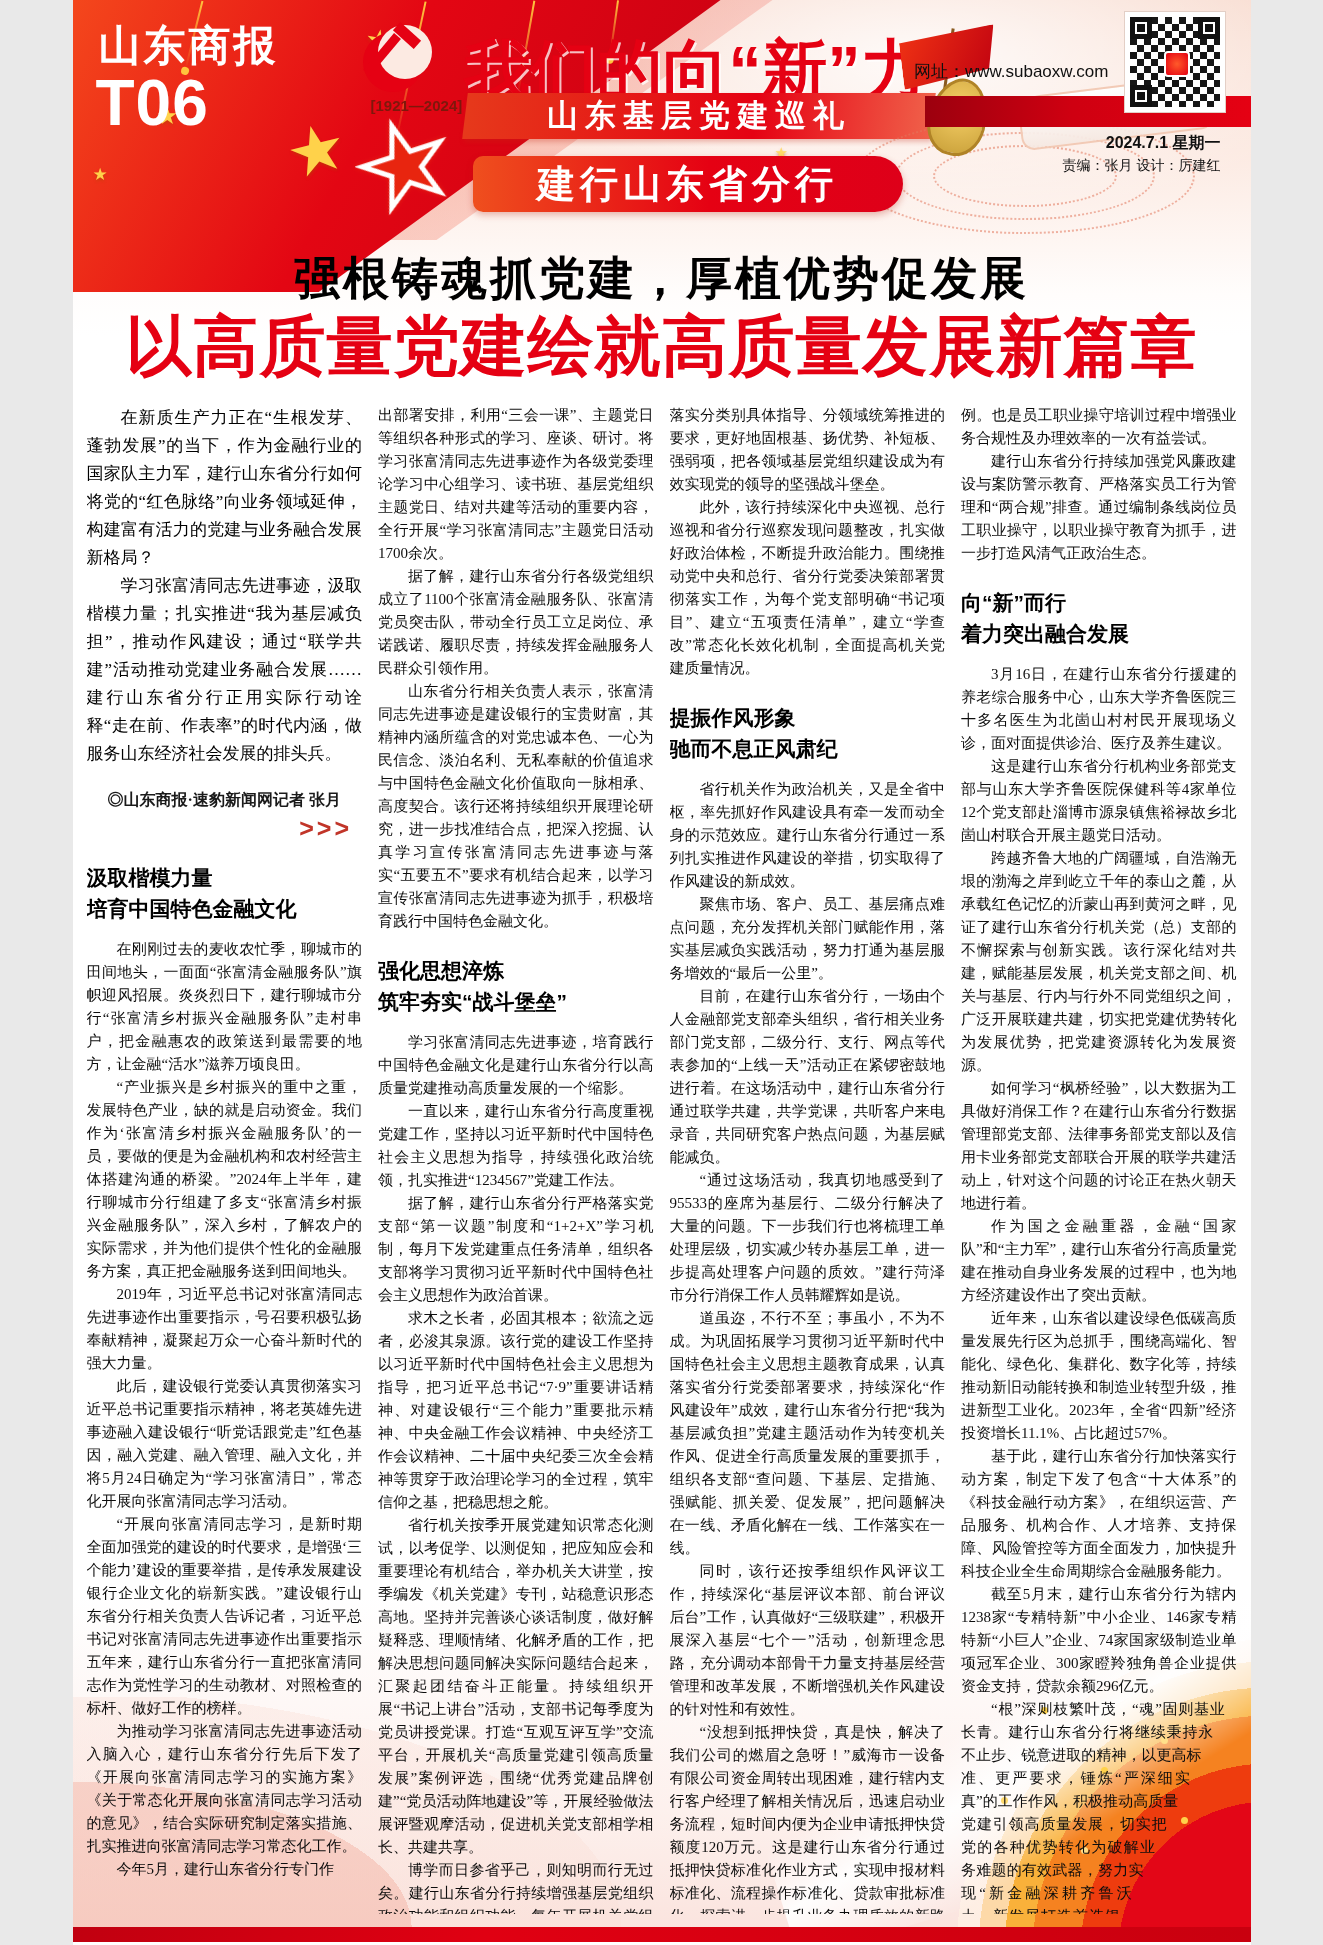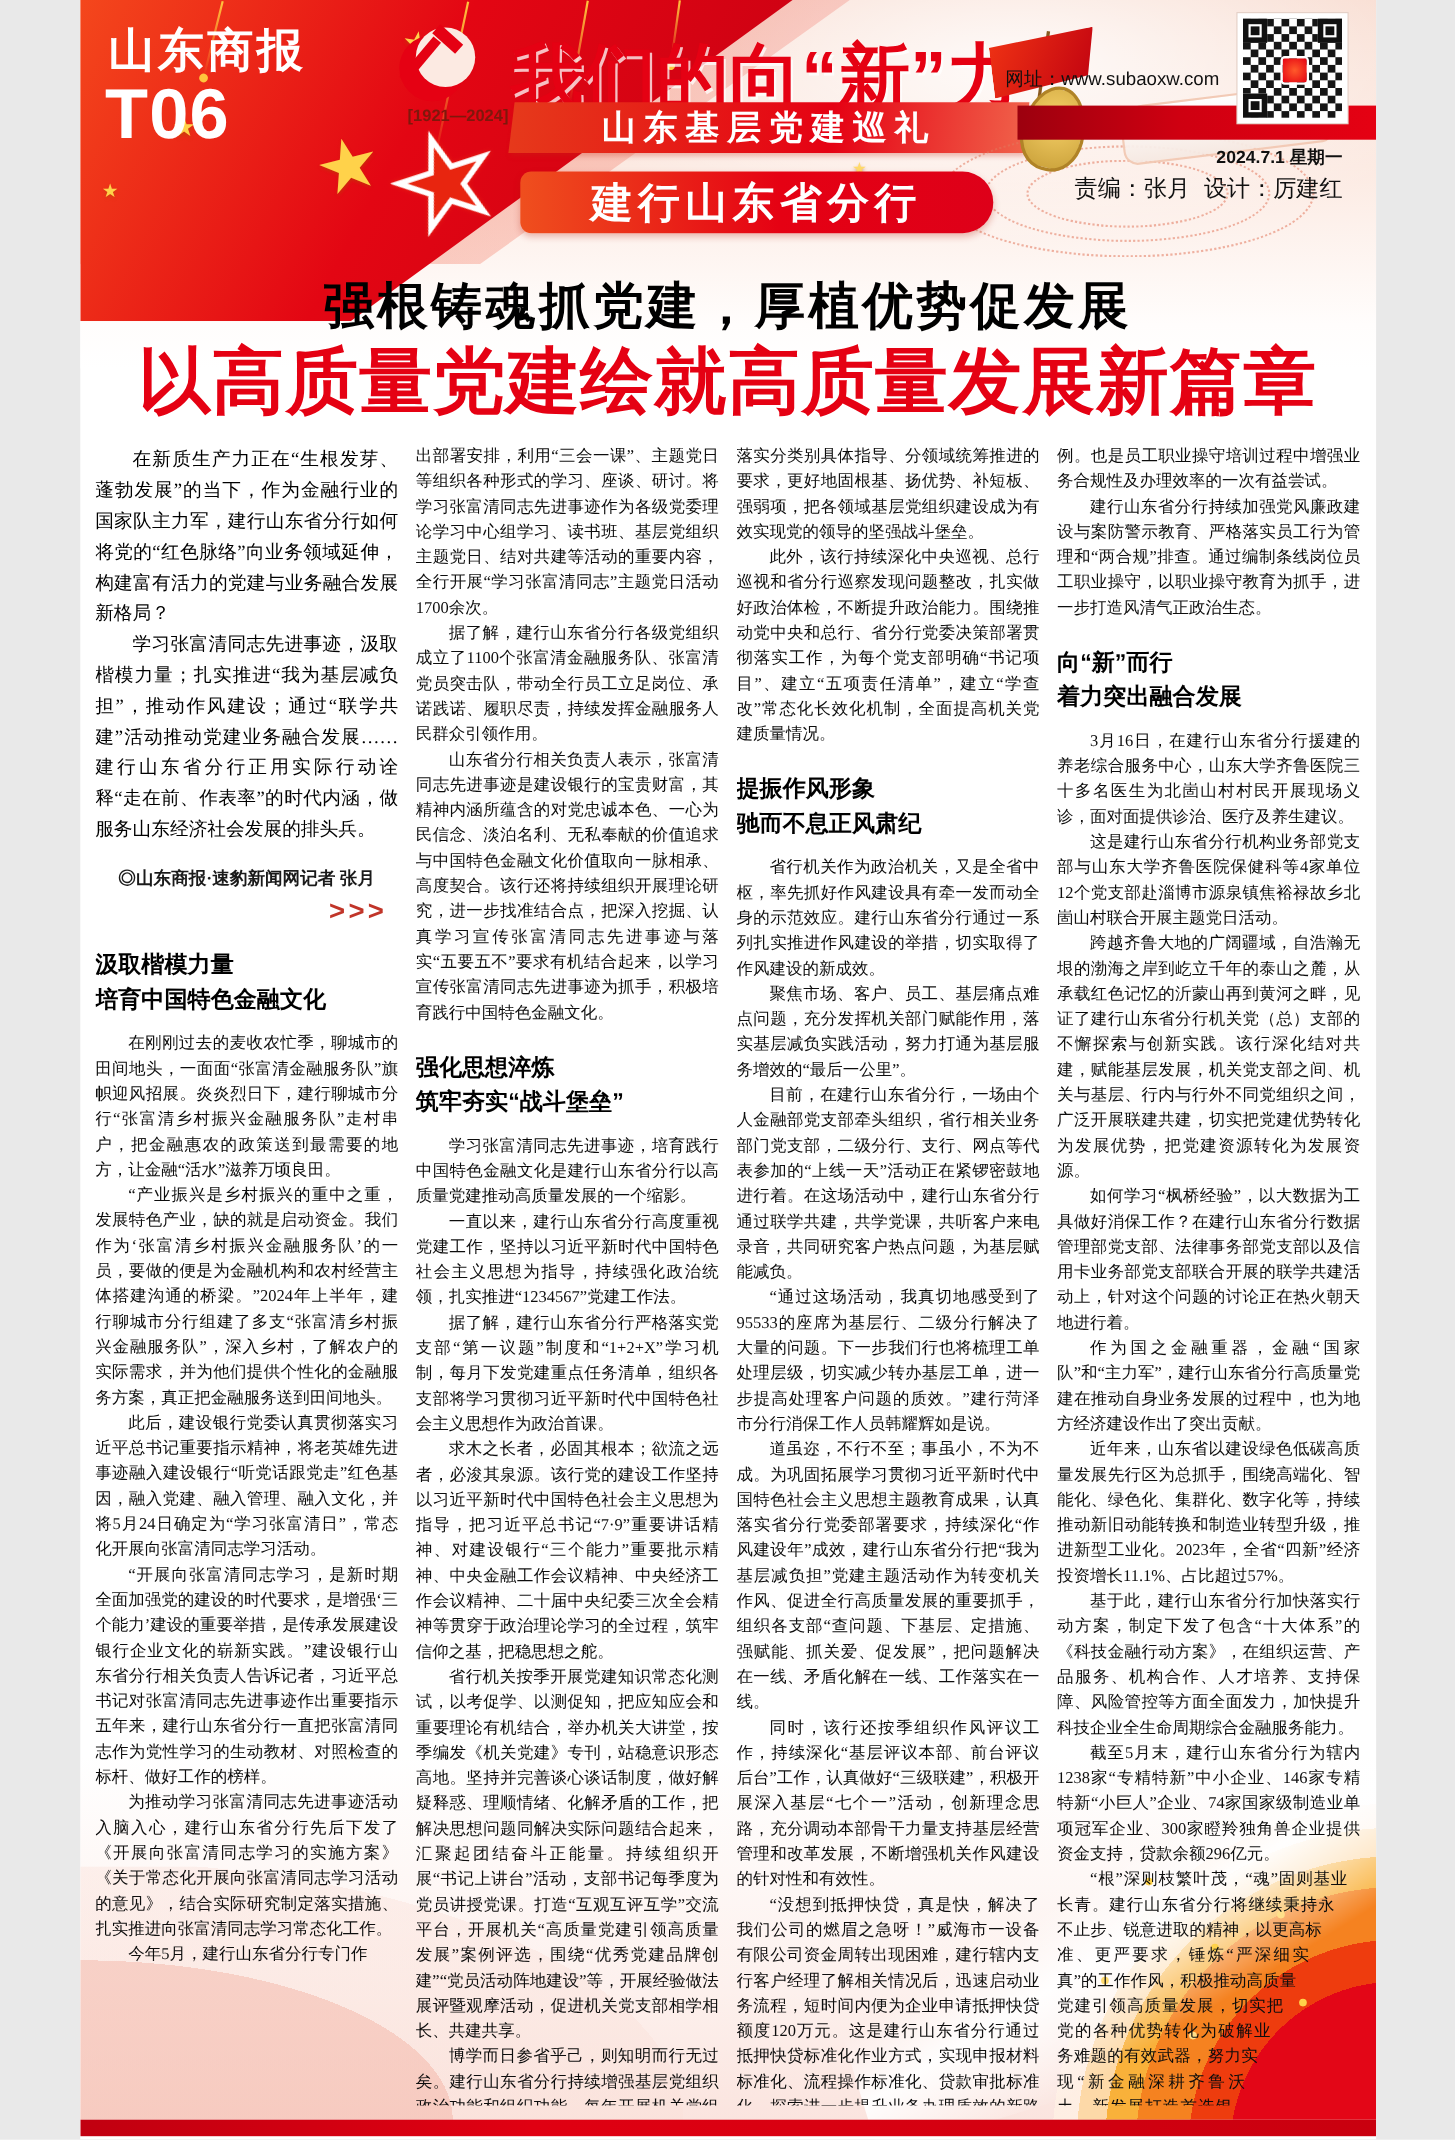--- a/index.html
+++ b/index.html
@@ -88,21 +88,21 @@
     position:absolute; left:946px; top:86px; width:186px; height:50px;
     background:linear-gradient(180deg,#ffffff,#f6e9e2);
     border:2px solid #f2c9b4; border-radius:46px 90px 18px 26px;
     transform:rotate(-7deg); opacity:.95;
   }
   .train-window { position:absolute; left:34px; top:12px; width:118px; height:10px; background:#7a4a3a; border-radius:6px; }
   .website { position:absolute; right:142px; top:60px; font-size:17px; color:#101010; font-family:"Liberation Sans",sans-serif; }
   .header-band { position:absolute; left:852px; right:0; top:96px; height:31px;
     background:linear-gradient(90deg,#9c000e,#cf0011 45%, #e50113); }
   .date-line  { position:absolute; right:30px; top:133px; font-size:16px; font-weight:bold; color:#101010; font-family:"Liberation Sans",sans-serif; }
-  .staff-line { position:absolute; right:30px; top:157px; font-size:21px; color:#101010; font-family:Liberation Mono, monospace; }
+  .staff-line { position:absolute; right:30px; top:157px; font-size:14px; color:#101010; font-family:Liberation Sans, sans-serif; }
   
   .qr { position:absolute; right:26px; top:12px; width:100px; height:100px; background:#fff; box-shadow:0 0 0 1px #e3cfc6; }
   .qr-pattern { position:absolute; inset:5px; background:repeating-conic-gradient(#161616 0% 25%, #ffffff 25% 50%) 0 0 / 14px 14px; }
   .qr-marker { position:absolute; width:22px; height:22px; border:5px solid #111; background:#fff; box-sizing:border-box; }
   .qr-marker::after { content:''; position:absolute; inset:2px; background:#111; }
   .qm-tl { left:5px; top:5px; } .qm-tr { right:5px; top:5px; } .qm-bl { left:5px; bottom:5px; }
   .qr-logo { position:absolute; left:39px; top:39px; width:22px; height:22px; border-radius:4px;
     background:radial-gradient(#ff5a2a,#e50113); border:2px solid #fff; }
   
   .badge-star {
@@ -241,20 +241,21 @@
         <p class="intro">在新质生产力正在“生根发芽、蓬勃发展”的当下，作为金融行业的国家队主力军，建行山东省分行如何将党的“红色脉络”向业务领域延伸，构建富有活力的党建与业务融合发展新格局？</p>
         <p class="intro">学习张富清同志先进事迹，汲取楷模力量；扎实推进“我为基层减负担”，推动作风建设；通过“联学共建”活动推动党建业务融合发展……建行山东省分行正用实际行动诠释“走在前、作表率”的时代内涵，做服务山东经济社会发展的排头兵。</p>
         <p class="byline">◎山东商报·速豹新闻网记者 张月</p>
         <p class="arrows">&gt;&gt;&gt;</p>
         <h3 class="sec-heading">
           <span>汲取楷模力量</span>
           <span>培育中国特色金融文化</span>
         </h3>
         <p class="para">在刚刚过去的麦收农忙季，聊城市的田间地头，一面面“张富清金融服务队”旗帜迎风招展。炎炎烈日下，建行聊城市分行“张富清乡村振兴金融服务队”走村串户，把金融惠农的政策送到最需要的地方，让金融“活水”滋养万顷良田。</p>
         <p class="para">“产业振兴是乡村振兴的重中之重，发展特色产业，缺的就是启动资金。我们作为‘张富清乡村振兴金融服务队’的一员，要做的便是为金融机构和农村经营主体搭建沟通的桥梁。”2024年上半年，建行聊城市分行组建了多支“张富清乡村振兴金融服务队”，深入乡村，了解农户的实际需求，并为他们提供个性化的金融服务方案，真正把金融服务送到田间地头。</p>
+        <p class="para">2019年，习近平总书记对张富清同志先进事迹作出重要指示，号召要积极弘扬奉献精神，凝聚起万众一心奋斗新时代的强大力量。</p>
         <p class="para">此后，建设银行党委认真贯彻落实习近平总书记重要指示精神，将老英雄先进事迹融入建设银行“听党话跟党走”红色基因，融入党建、融入管理、融入文化，并将5月24日确定为“学习张富清日”，常态化开展向张富清同志学习活动。</p>
         <p class="para">“开展向张富清同志学习，是新时期全面加强党的建设的时代要求，是增强‘三个能力’建设的重要举措，是传承发展建设银行企业文化的崭新实践。”建设银行山东省分行相关负责人告诉记者，习近平总书记对张富清同志先进事迹作出重要指示五年来，建行山东省分行一直把张富清同志作为党性学习的生动教材、对照检查的标杆、做好工作的榜样。</p>
         <p class="para">为推动学习张富清同志先进事迹活动入脑入心，建行山东省分行先后下发了《开展向张富清同志学习的实施方案》《关于常态化开展向张富清同志学习活动的意见》，结合实际研究制定落实措施、扎实推进向张富清同志学习常态化工作。</p>
         <p class="para">今年5月，建行山东省分行专门作</p>
       </section>
     <section class="col">
         <p class="cont">出部署安排，利用“三会一课”、主题党日等组织各种形式的学习、座谈、研讨。将学习张富清同志先进事迹作为各级党委理论学习中心组学习、读书班、基层党组织主题党日、结对共建等活动的重要内容，全行开展“学习张富清同志”主题党日活动1700余次。</p>
         <p class="para">据了解，建行山东省分行各级党组织成立了1100个张富清金融服务队、张富清党员突击队，带动全行员工立足岗位、承诺践诺、履职尽责，持续发挥金融服务人民群众引领作用。</p>
         <p class="para">山东省分行相关负责人表示，张富清同志先进事迹是建设银行的宝贵财富，其精神内涵所蕴含的对党忠诚本色、一心为民信念、淡泊名利、无私奉献的价值追求与中国特色金融文化价值取向一脉相承、高度契合。该行还将持续组织开展理论研究，进一步找准结合点，把深入挖掘、认真学习宣传张富清同志先进事迹与落实“五要五不”要求有机结合起来，以学习宣传张富清同志先进事迹为抓手，积极培育践行中国特色金融文化。</p>
         <h3 class="sec-heading">

